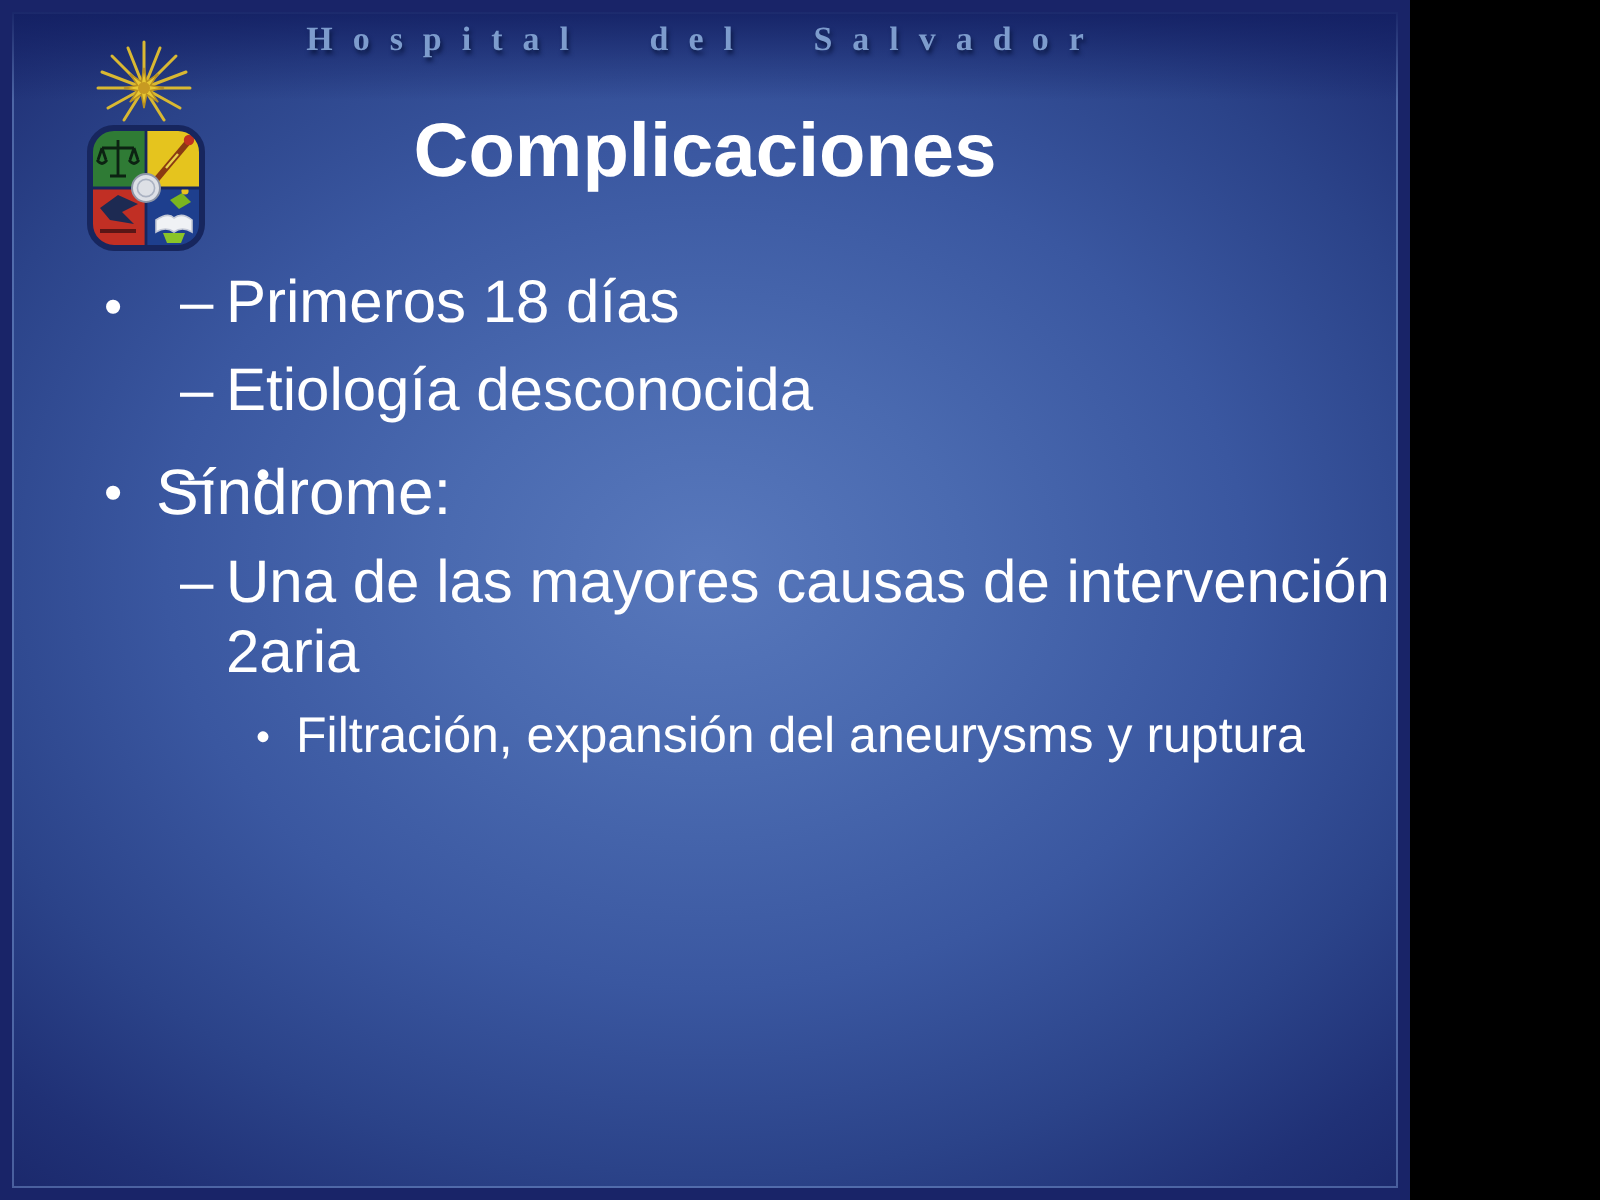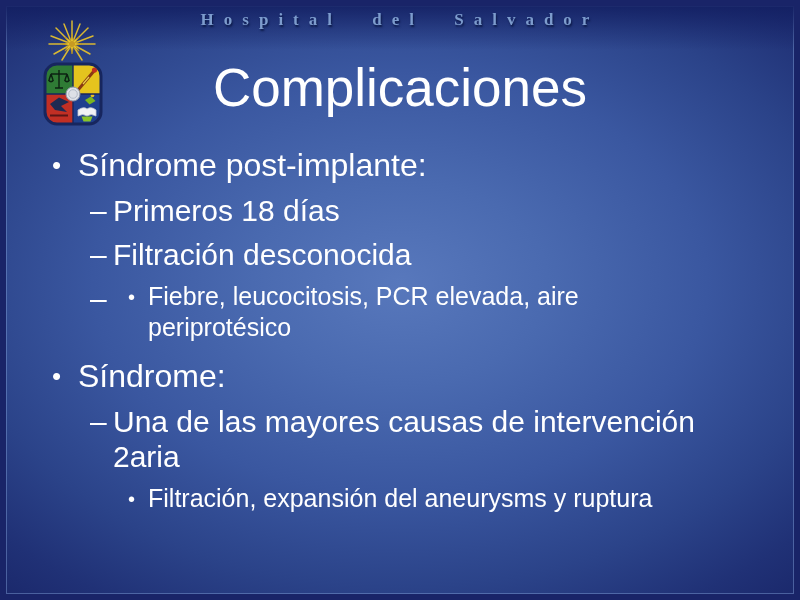--- a/index.html
+++ b/index.html
@@ -1,18 +1,18 @@
 <!DOCTYPE html>
 <html><head>
 <meta charset="utf-8">
 <style>
   html, body { margin: 0; padding: 0; background: #000; }
   .slide {
     position: relative;
-    width: 800px; height: 600px;
+    width: 705px; height: 600px;
     box-sizing: border-box;
     border: 6px solid #192468;
     overflow: hidden;
     background:
       radial-gradient(ellipse 78% 72% at 50% 47%,
         #5878bc 0%, #4a6ab0 24%, #3a57a0 50%,
         #2b4389 72%, #203176 88%, #1a276a 100%);
     box-shadow: inset 0 0 0 1px rgba(130,162,218,0.45);
     font-family: "Liberation Sans", sans-serif;
   }
@@ -28,25 +28,25 @@
     font-weight: bold;
     font-size: 17px;
     letter-spacing: 10px;
     word-spacing: 16px;
     color: #7d9ccd;
     text-shadow: 1px 2px 2px #0c1a48;
     white-space: nowrap;
   }
   .logo { position: absolute; left: 32px; top: 12px; }
   .slide-title {
-    margin: 12px;
+    margin: 0;
     padding-top: 44px;
     text-align: center;
-    font-size: 53px;
-    font-weight: 400;
+    font-size: 38px;
+    font-weight: 700;
     line-height: 52px;
     color: #ffffff;
   }
   .bullets { margin-top: 32px; }
   .line { position: relative; color: #ffffff; }
   .line .marker { position: absolute; top: 0; }
   .lvl1 { font-size: 32px; line-height: 38px; padding-left: 72px; margin-top: 14px; margin-bottom: 6px; }
   .lvl1 .marker { left: 46px; font-size: 26px; }
   .lvl2 { font-size: 30px; line-height: 35px; padding-left: 107px; margin-top: 9px; margin-bottom: 9px; max-width: 620px; }
   .lvl2 .marker { left: 84px; }
@@ -135,36 +135,34 @@
         <circle cx="28" cy="30" r="4.3" fill="none" stroke="#aab2c2" stroke-width="0.8"></circle>
       </g>
     </svg>
   </div>
 
   <h1 class="slide-title">Complicaciones</h1>
 
   <div class="bullets">
     <div class="line lvl1">
       <span class="marker">•</span>
-      <span class="text">Síndrome post-implante:</span>
     </div>
     <div class="line lvl2">
       <span class="marker">–</span>
       <span class="text">Primeros 18 días</span>
     </div>
     <div class="line lvl2">
       <span class="marker">–</span>
-      <span class="text">Filtración desconocida</span>
+      <span class="text">Etiología desconocida</span>
     </div>
     <div class="line lvl2">
       <span class="marker">–</span>
     </div>
     <div class="line lvl3">
       <span class="marker">•</span>
-      <span class="text">Fiebre, leucocitosis, PCR elevada, aire periprotésico</span>
     </div>
     <div class="line lvl1">
       <span class="marker">•</span>
       <span class="text">Síndrome:</span>
     </div>
     <div class="line lvl2">
       <span class="marker">–</span>
       <span class="text">Una de las mayores causas de intervención 2aria</span>
     </div>
     <div class="line lvl3">

